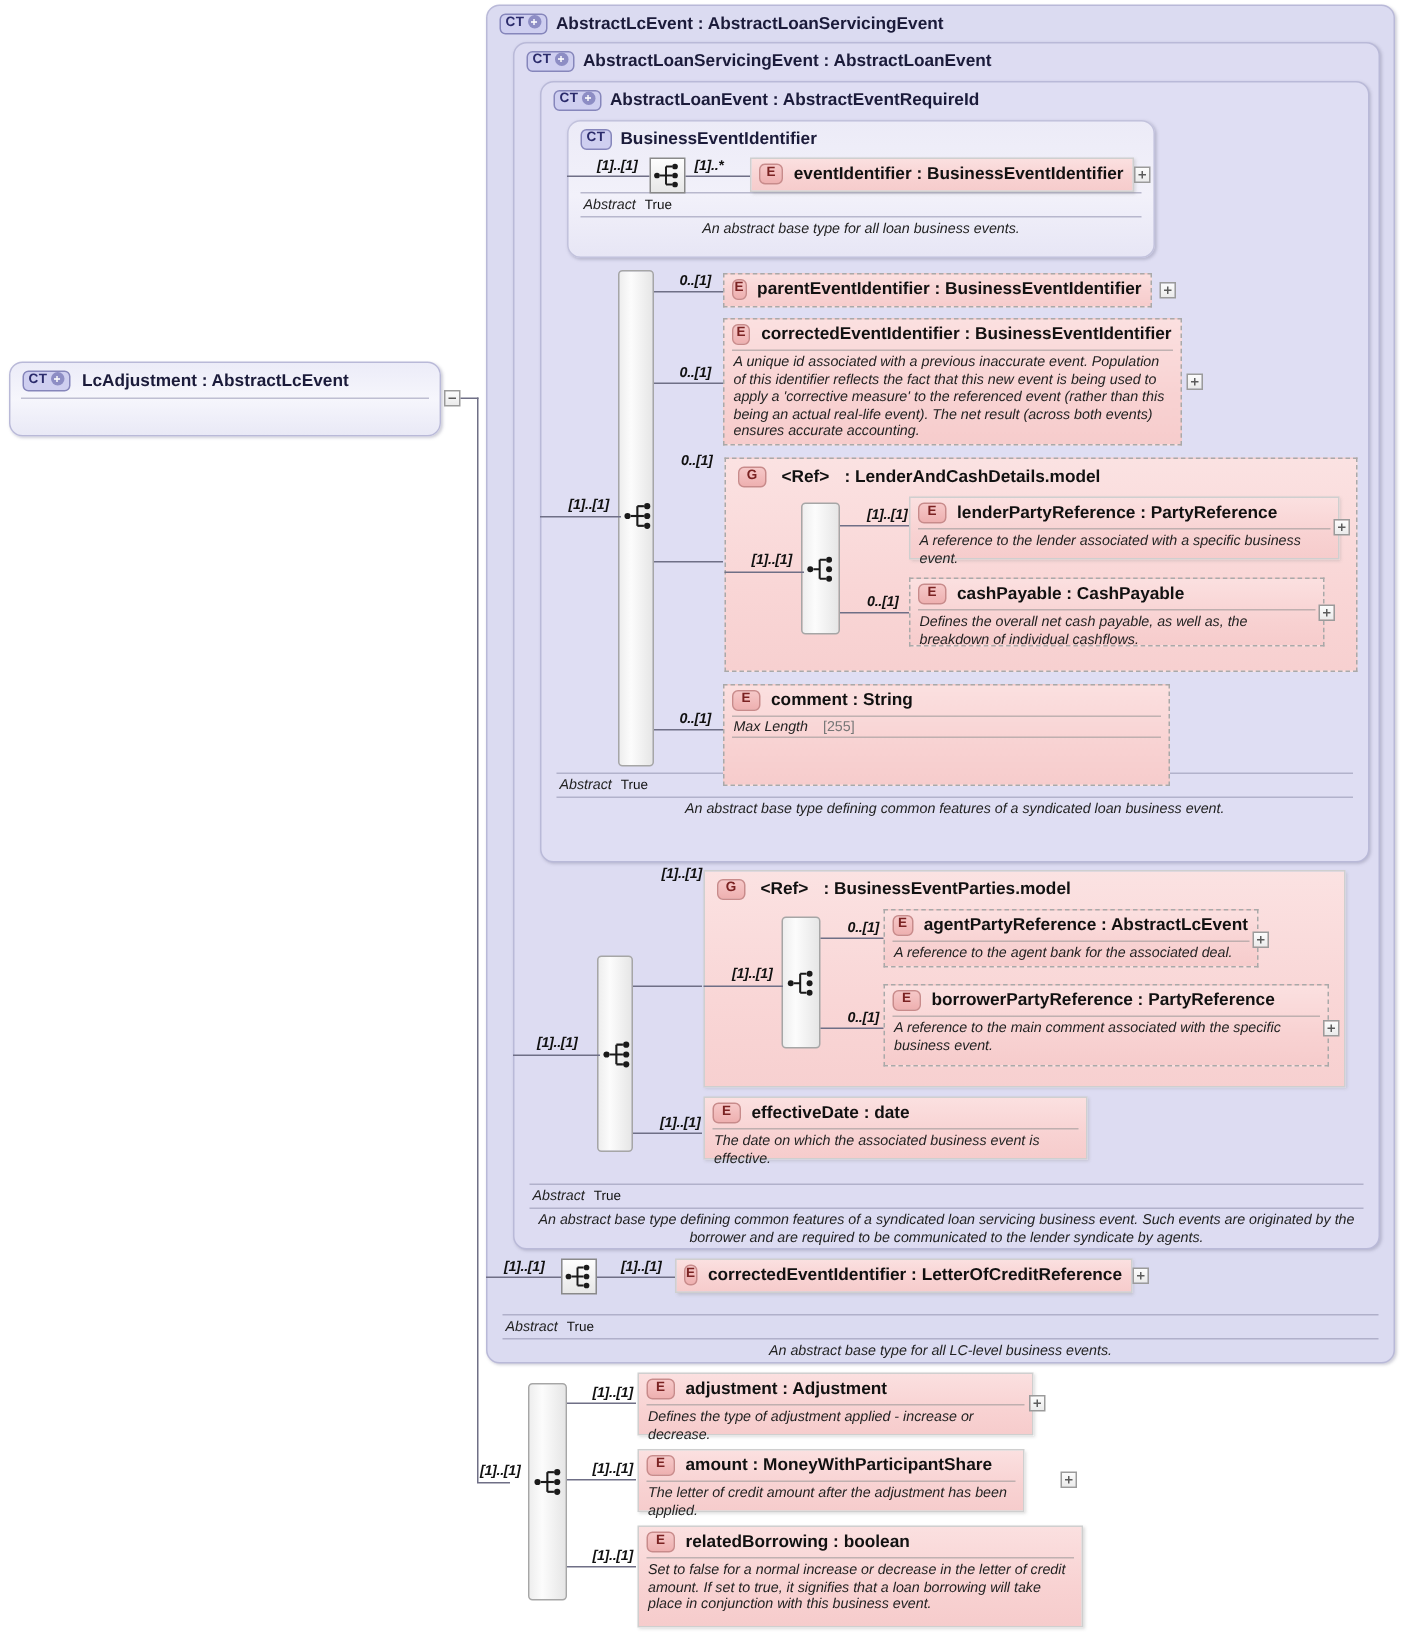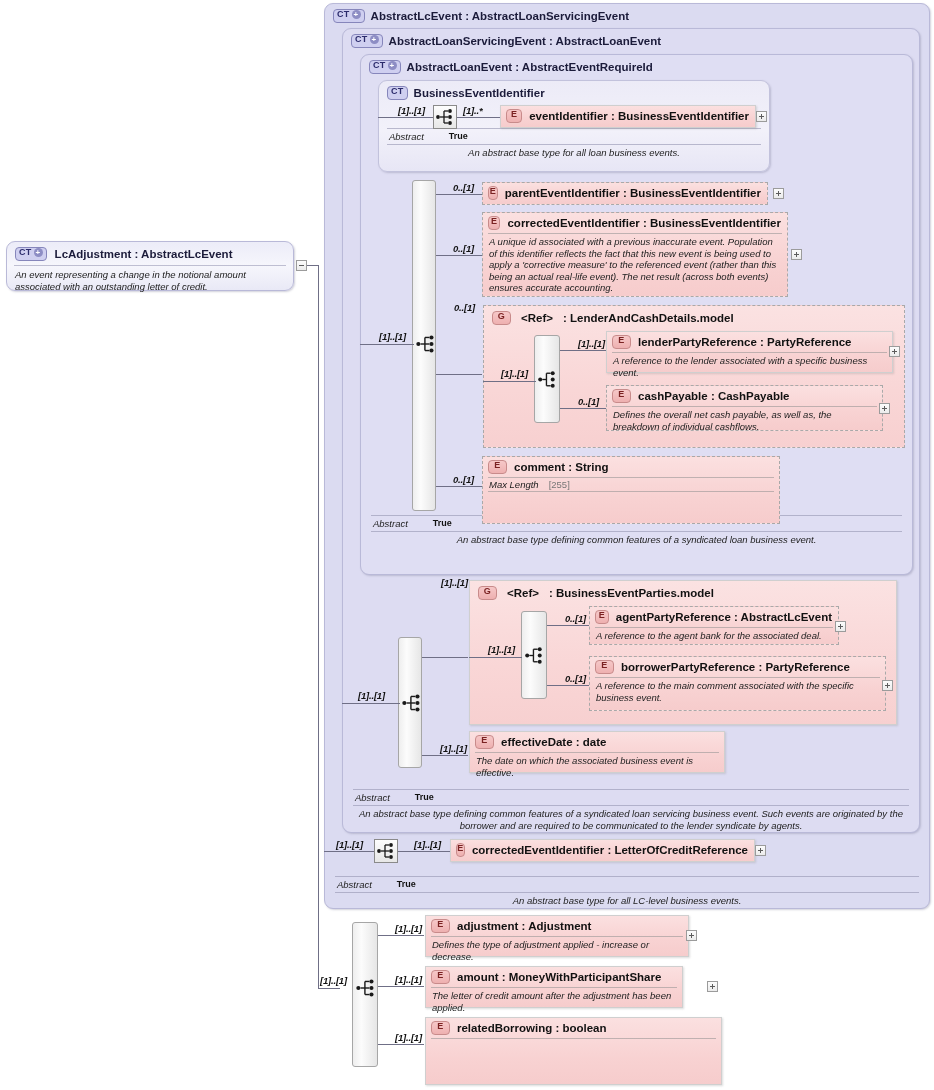--- a/index.html
+++ b/index.html
@@ -107,24 +107,24 @@
     display:flex; align-items:center; gap:10px;
     font-size:11.5px; font-weight:bold; color:#111;
     white-space:nowrap;
   }
   .grp-title .ref { font-weight:bold; }
 
   
   .ct-foot { position:absolute; left:10px; right:10px; }
   .ct-foot .rule { height:1px; background:#9a9ab5; opacity:.65; }
   .ct-foot .row {
-    display:flex; gap:25px; font-size:9.5px; padding:2px 2px;
+    display:flex; gap:6px; font-size:9.5px; padding:2px 2px;
   }
   .ct-foot .row .k { font-style:italic; color:#222; }
-  .ct-foot .row .v { font-weight:bold; color:#111; font-size:9px; }
+  .ct-foot .row .v { font-weight:normal; color:#111; font-size:9px; }
   .ct-foot .desc {
     font-size:9.5px; font-style:italic; color:#222; padding:2px 2px; line-height:1.22;text-align:center;
   }
 
   
   .seq {
     position:absolute;
     width:24px; height:24px;
     background:linear-gradient(to bottom,#fdfdfd,#e7e7e7);
     border:1px solid #8a8a8a;
@@ -190,21 +190,20 @@
 
   <div class="root" style="left:6px; top:241px; width:288px; height:50px;">
     <div class="root-head">
       <span class="badge badge-ct">
         <span>CT</span>
           <span class="plus">+</span>
       </span>
       <span>LcAdjustment : AbstractLcEvent</span>
     </div>
     <div class="root-sep"></div>
-    <div class="root-doc">An event representing a change in the notional amount associated with an outstanding letter of credit.</div>
   </div>
   <div class="stub" style="left:296px; top:260px;"></div>
 
   <div class="ln h" style="left:307px; top:265px; width:12px;"></div>
   <div class="ln v" style="left:318px; top:265px; height:723px;"></div>
   <div class="ln h" style="left:318px; top:988px; width:22px;"></div>
 
   <div class="ct-box lvl1" style="left:324px; top:3px; width:606px; height:906px;">
     <div class="ct-title">
       <span class="badge badge-ct">
@@ -554,15 +553,16 @@
   <div class="stub plus" style="left:707px; top:981px;"></div>
 
   <div class="ln h" style="left:378px; top:1044px; width:46px;"></div>
   <div class="card" style="left:395px; top:1032px;">[1]..[1]</div>
   <div class="el" style="left:425px; top:1017px; width:297px; height:68px;">
     <div class="el-head">
       <span class="badge badge-e">E</span>
       <span>relatedBorrowing : boolean</span>
     </div>
     <div class="el-sep"></div>
+    <div class="el-doc">Set to false for a normal increase or decrease in the letter of credit amount. If set to true, it signifies that a loan borrowing will take place in conjunction with this business event.</div>
   </div>
 
 </div>
 
 </body></html>

